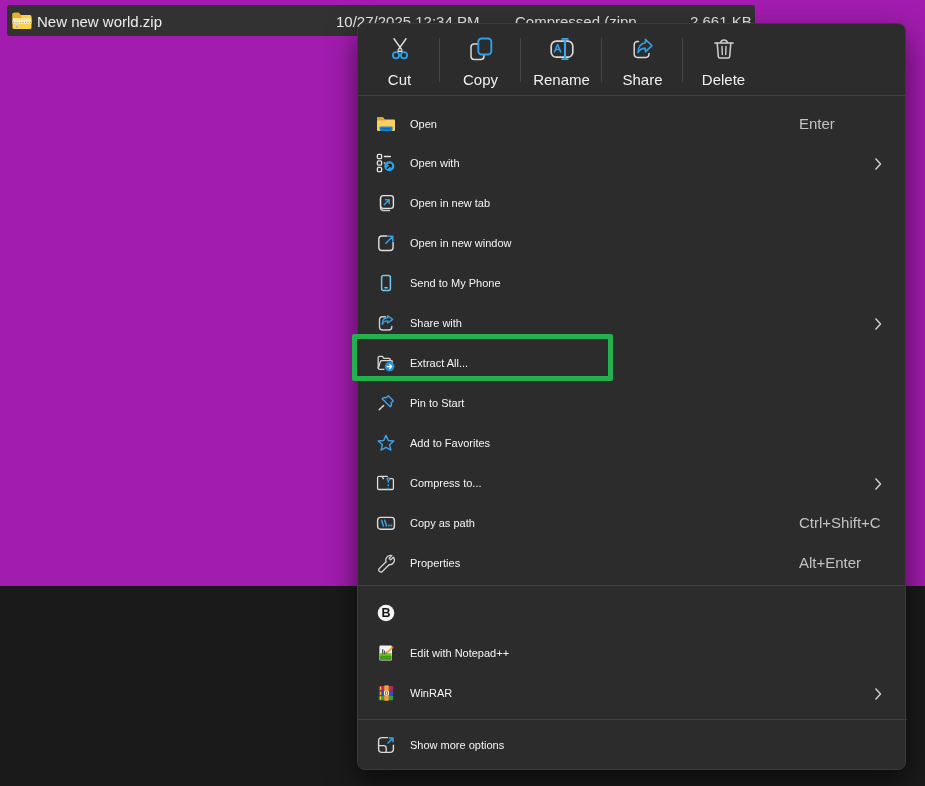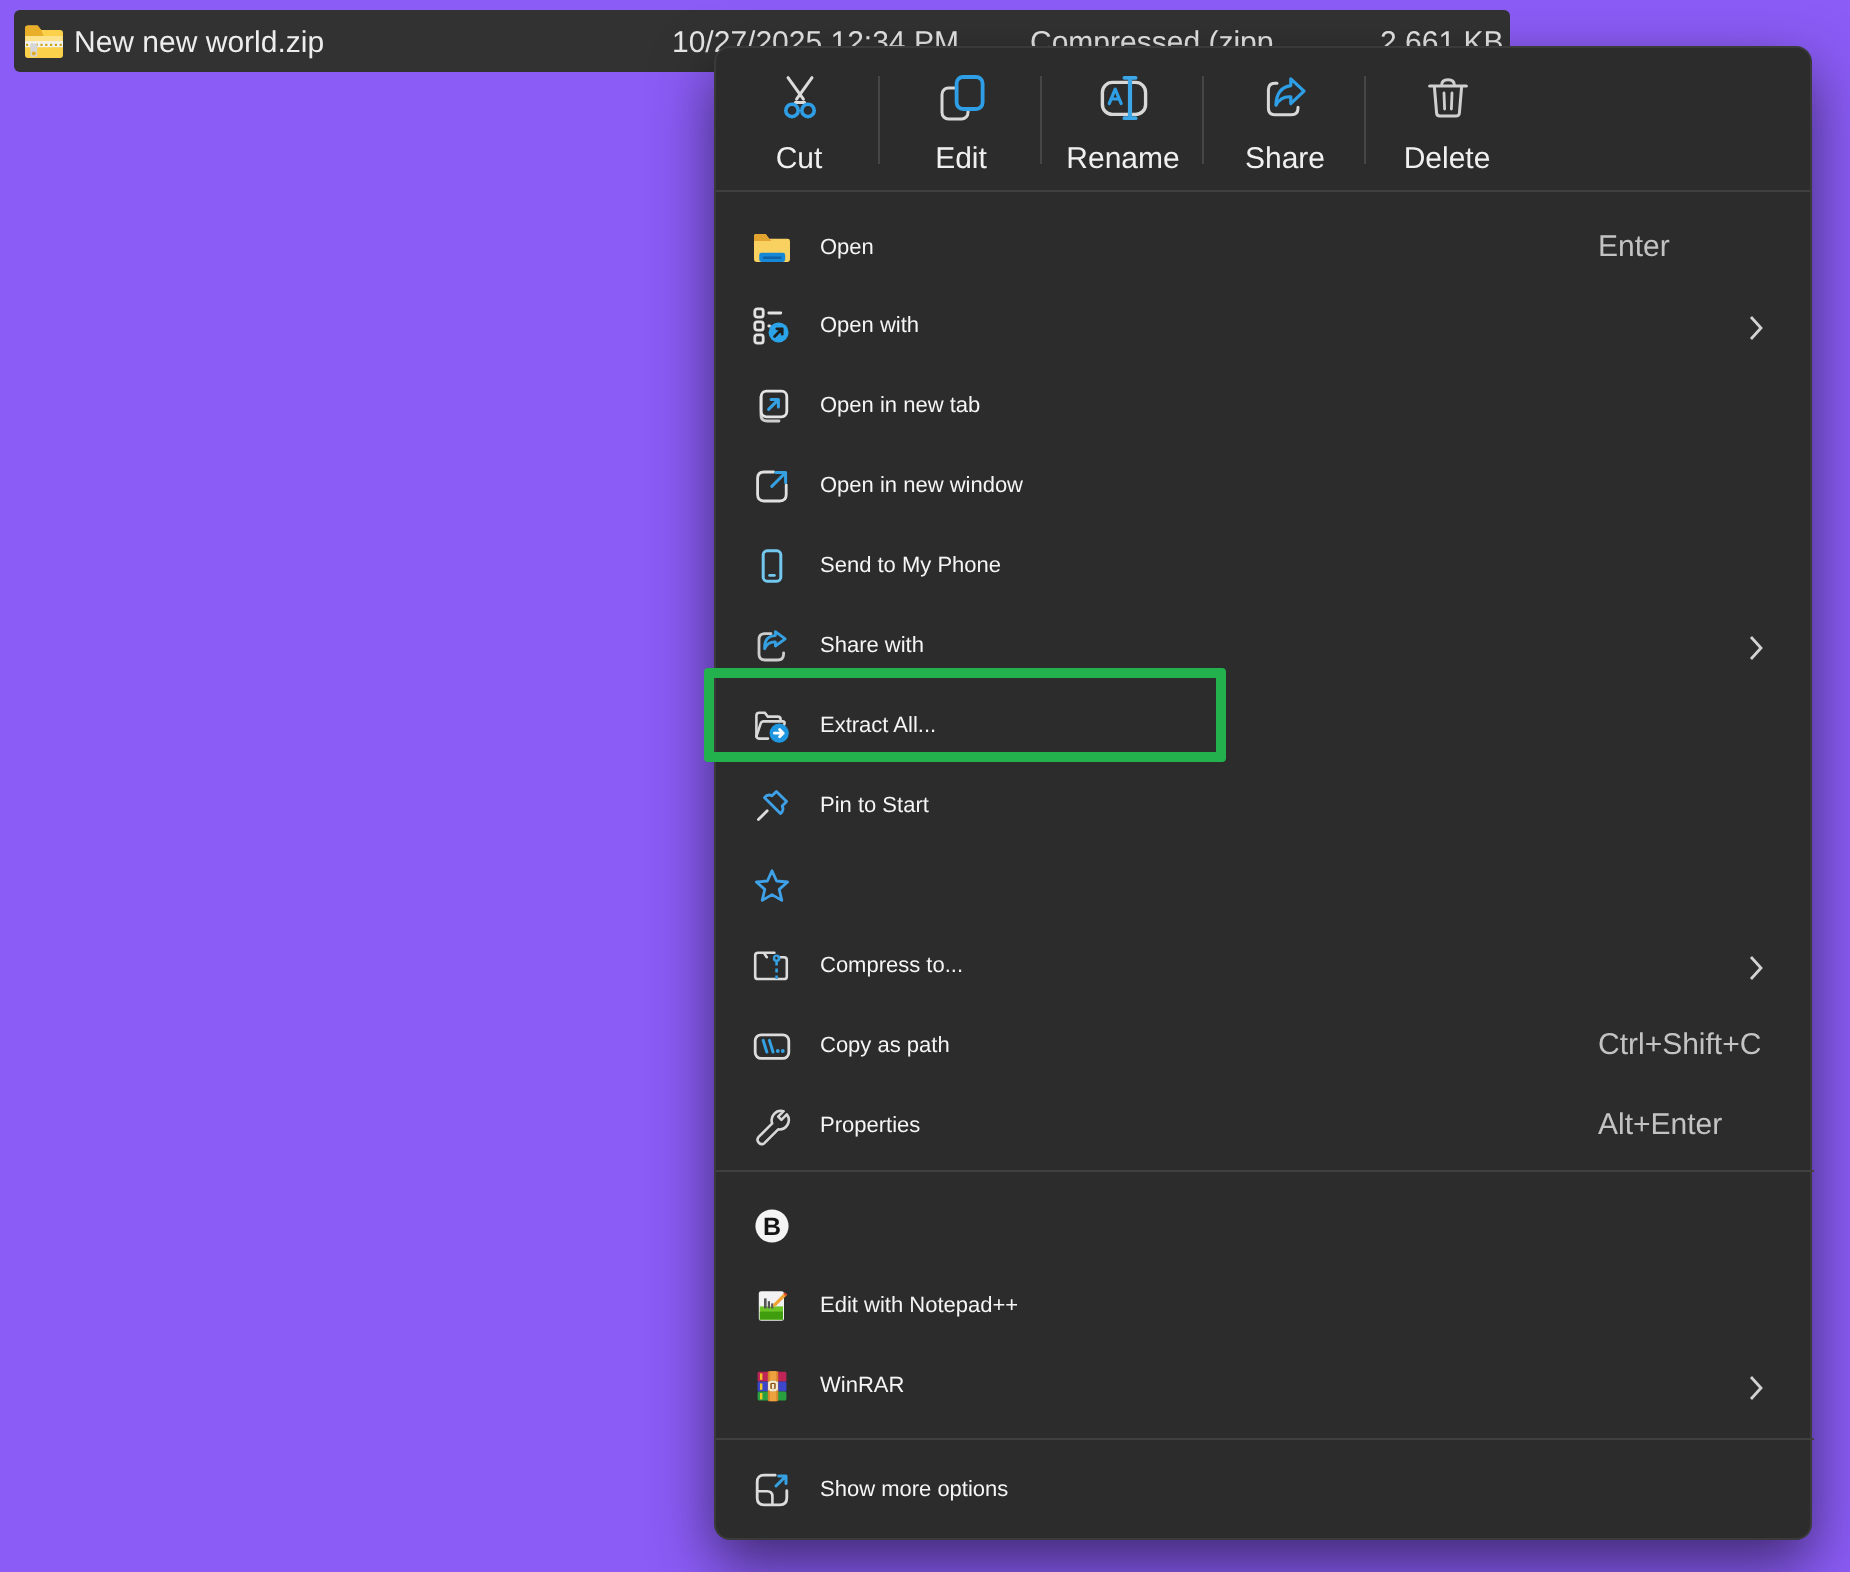--- a/index.html
+++ b/index.html
@@ -1,18 +1,18 @@
 <!DOCTYPE html>
 <html><head>
 <meta charset="utf-8">
 <style>
   * { margin:0; padding:0; box-sizing:border-box; }
   html,body { width:925px; height:786px; background:#1a1a1a; overflow:hidden;
     font-family:"Liberation Sans", sans-serif; }
-  #stage { position:relative; width:925px; height:786px; background:#8b5cf6; }
+  #stage { position:relative; width:925px; height:586px; background:#a21caf; }
 
   
   #filerow { position:absolute; left:7px; top:5px; width:748px; height:31px;
     background:#323232; border-radius:3px; }
   .fr-name { position:absolute; left:30px; top:8px; font-size:15px; color:#ededed; }
   .fr-col  { position:absolute; top:8px; font-size:15px; color:#e8e8e8; white-space:nowrap; }
   #zipico { position:absolute; left:5px; top:6px; }
 
   
   #menu { position:absolute; left:357px; top:23px; width:549px; height:747px;
@@ -69,21 +69,21 @@
           <circle cx="16" cy="18.2" r="3.1" stroke="#2e9fe6" stroke-width="1.8"></circle>
         </svg>
         <div class="ib-label">Cut</div>
       </div>
       <div class="ib-sep" style="left:81px;"></div>
       <div class="ib-btn" style="left:82px;">
         <svg width="24" height="24" viewBox="0 0 24 24" fill="none">
           <rect x="2" y="7" width="13" height="15.5" rx="3.2" stroke="#d8d8d8" stroke-width="1.5"></rect>
           <rect x="9.3" y="1.5" width="13" height="16" rx="3.2" fill="#2c2c2c" stroke="#2e9fe6" stroke-width="1.9"></rect>
         </svg>
-        <div class="ib-label">Edit</div>
+        <div class="ib-label">Copy</div>
       </div>
       <div class="ib-sep" style="left:162px;"></div>
       <div class="ib-btn" style="left:163px;">
         <svg width="24" height="24" viewBox="0 0 24 24" fill="none">
           <rect x="1.2" y="4.2" width="21.6" height="16" rx="5" stroke="#d8d8d8" stroke-width="1.7"></rect>
           <path d="M4.6 14.8 L7.6 7.6 L10.6 14.8 M5.7 12.5 L9.5 12.5" stroke="#2e9fe6" stroke-width="1.6" stroke-linecap="round" stroke-linejoin="round"></path>
           <path d="M15 2.6 L15 21.4" stroke="#3ba7e8" stroke-width="2.1"></path>
           <path d="M12.2 1.9 L17.8 1.9 M12.2 22.1 L17.8 22.1" stroke="#3ba7e8" stroke-width="1.9" stroke-linecap="round"></path>
         </svg>
         <div class="ib-label">Rename</div>
@@ -187,20 +187,21 @@
           <path d="M12.2 2.7 L17.3 7.8 L15.1 10 Q16.2 12.2 14.2 13.8 L6.2 5.8 Q7.8 3.8 10 4.9 Z" stroke="#3fa1e8" stroke-width="1.4" stroke-linejoin="round"></path>
           <path d="M7.6 12.4 L3.2 16.8" stroke="#dcdcdc" stroke-width="1.4" stroke-linecap="round"></path>
         </svg>
         <span class="txt">Pin to Start</span>
       </div>
 
       <div class="mi" style="top:398.5px;">
         <svg class="ico" viewBox="0 0 20 20" fill="none">
           <path d="M10 2.4 L12.3 7.5 L17.8 8 L13.6 11.7 L14.9 17.2 L10 14.3 L5.1 17.2 L6.4 11.7 L2.2 8 L7.7 7.5 Z" stroke="#3fa1e8" stroke-width="1.4" stroke-linejoin="round"></path>
         </svg>
+        <span class="txt">Add to Favorites</span>
       </div>
 
       <div class="mi" style="top:438.5px;">
         <svg class="ico" viewBox="0 0 20 20" fill="none">
           <path d="M11.2 3.4 L3 3.4 Q1.6 3.4 1.6 4.8 L1.6 15.2 Q1.6 16.5 3 16.5 L16 16.5 Q17.4 16.5 17.4 15.2 L17.4 7 Q17.4 5.6 16 5.6 L13.4 5.6 M5.9 3.4 L7.4 5.6" stroke="#dcdcdc" stroke-width="1.3" stroke-linecap="round"></path>
           <circle cx="12.3" cy="6.1" r="1.3" stroke="#35a1e2" stroke-width="1.2"></circle>
           <path d="M12.3 7.6 L12.3 16.5" stroke="#35a1e2" stroke-width="1.3" stroke-dasharray="2.1 1.5"></path>
         </svg>
         <span class="txt">Compress to...</span>
         <svg class="chev" width="8" height="14" viewBox="0 0 8 14">

